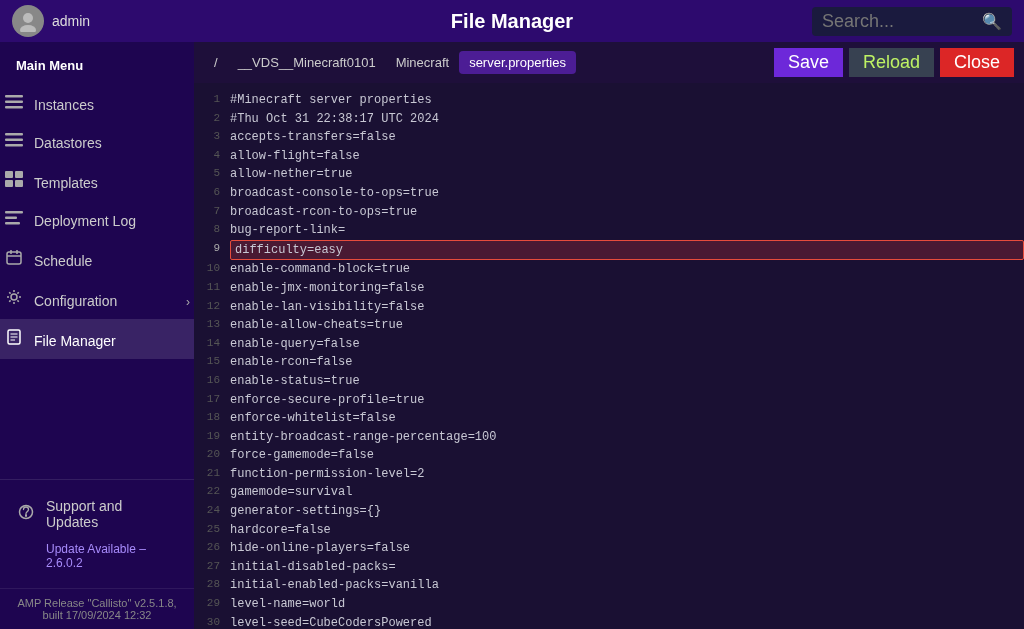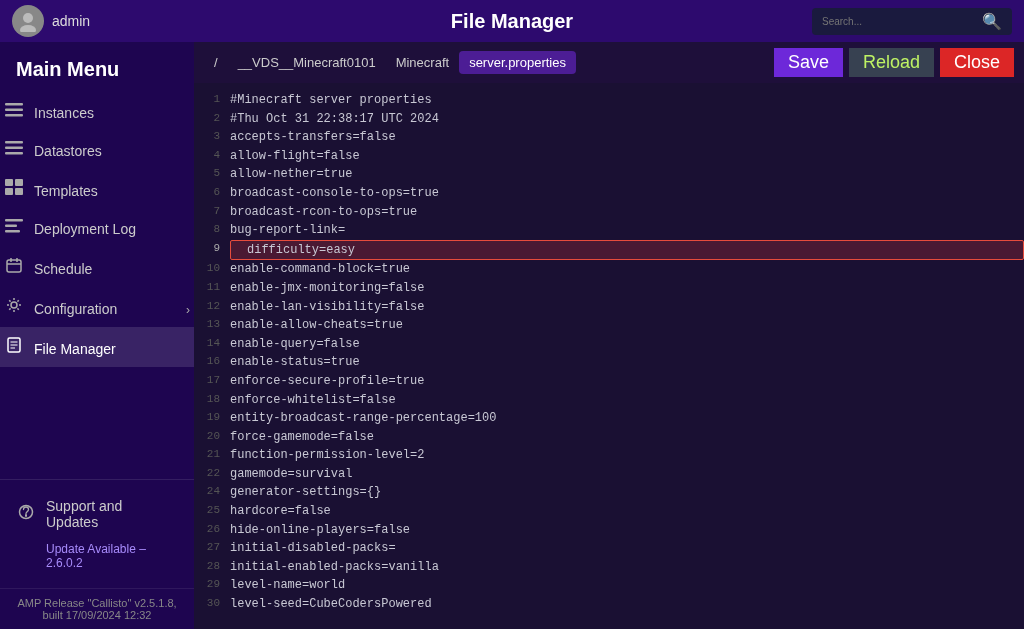--- a/index.html
+++ b/index.html
@@ -56,21 +56,21 @@
       background: #1a1a3e;
       border-radius: 4px;
       padding: 4px 10px;
       width: 200px;
     }
     .topbar-search input {
       background: transparent;
       border: none;
       outline: none;
       color: #aaa;
-      font-size: 10px;
+      font-size: 18px;
       width: 160px;
     }
     .topbar-search-icon {
       color: #aaa;
       font-size: 16px;
     }
 
     
     .main-layout {
       display: flex;
@@ -81,21 +81,21 @@
     
     .sidebar {
       width: 194px;
       background: #1e0550;
       display: flex;
       flex-direction: column;
       flex-shrink: 0;
       overflow: hidden;
     }
     .sidebar-title {
-      font-size: 20px;
+      font-size: 13px;
       font-weight: 600;
       padding: 16px 16px 12px;
       color: #fff;
     }
     .sidebar-item {
       display: flex;
       align-items: flex-end;
       padding: 10px 4px;
       cursor: pointer;
       color: #ccc;
@@ -225,21 +225,21 @@
     .code-line-content {
       color: #c8c8d4;
       flex: 1;
       padding-right: 0;
       white-space: pre;
     }
     .code-line.highlighted .code-line-content {
       background: rgba(220, 50, 50, 0.25);
       border: 1px solid #e74c3c;
       border-radius: 2px;
-      padding: 0 16px;
+      padding: 0 4px;
     }
     .code-line.highlighted .code-line-num {
       color: #aaa;
     }
   </style>
 </head>
 <body>
 
 <div class="topbar">
   <div class="topbar-avatar">
@@ -430,20 +430,24 @@
         </div>
         <div class="code-line">
           <span class="code-line-num">13</span>
           <span class="code-line-content">enable-allow-cheats=true</span>
         </div>
         <div class="code-line">
           <span class="code-line-num">14</span>
           <span class="code-line-content">enable-query=false</span>
         </div>
         <div class="code-line">
+          <span class="code-line-num">15</span>
+          <span class="code-line-content">enable-rcon=false</span>
+        </div>
+        <div class="code-line">
           <span class="code-line-num">16</span>
           <span class="code-line-content">enable-status=true</span>
         </div>
         <div class="code-line">
           <span class="code-line-num">17</span>
           <span class="code-line-content">enforce-secure-profile=true</span>
         </div>
         <div class="code-line">
           <span class="code-line-num">18</span>
           <span class="code-line-content">enforce-whitelist=false</span>

